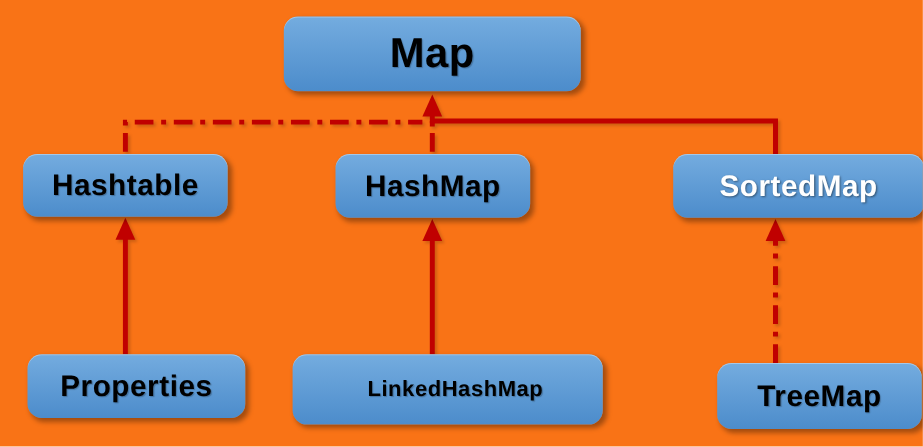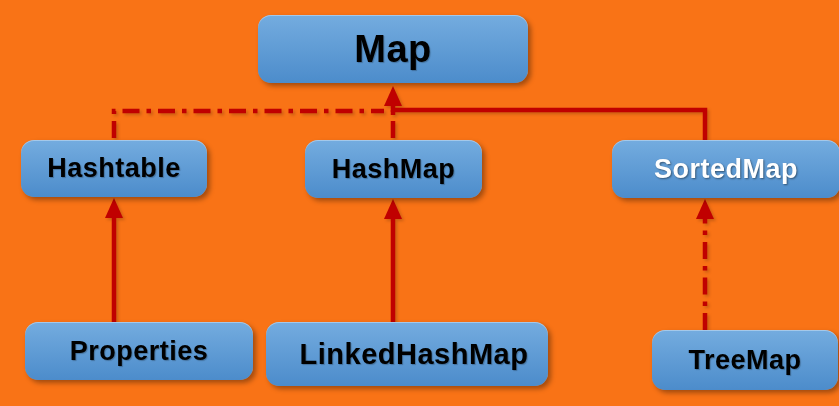--- a/index.html
+++ b/index.html
@@ -27,22 +27,22 @@
     color: var(--text-dark);
     text-shadow: 1px 1px 1px rgba(0,0,0,0.25);
     letter-spacing: 0.5px;
     box-sizing: border-box;
   }
   .node--map           { left: 258px; top: 15px;  width: 270px; height: 68px; font-size: 38px; }
   .node--hashtable     { left: 21px;  top: 140px; width: 186px; height: 57px; font-size: 27px; }
   .node--hashmap       { left: 305px; top: 140px; width: 177px; height: 58px; font-size: 27px; }
   .node--sortedmap     { left: 612px; top: 140px; width: 228px; height: 58px; font-size: 27px;
                          color: var(--text-light); text-shadow: 1px 1px 2px rgba(0,0,0,0.45); }
-  .node--properties    { left: 25px;  top: 322px; width: 228px; height: 58px; font-size: 27px; }
-  .node--linkedhashmap { left: 266px; top: 322px; width: 282px; height: 64px; font-size: 29px; padding-left: 14px; }
+  .node--properties    { left: 25px;  top: 322px; width: 198px; height: 58px; font-size: 27px; }
+  .node--linkedhashmap { left: 266px; top: 322px; width: 282px; height: 64px; font-size: 20px; padding-left: 14px; }
   .node--treemap       { left: 612px; top: 330px; width: 186px; height: 60px; font-size: 27px; margin-left: 40px; }
 
   svg.edges {
     position: absolute;
     left: 0; top: 0;
     width: 839px;
     height: 406px;
     pointer-events: none;
     filter: drop-shadow(2px 2px 1.5px rgba(0,0,0,0.18));
   }

